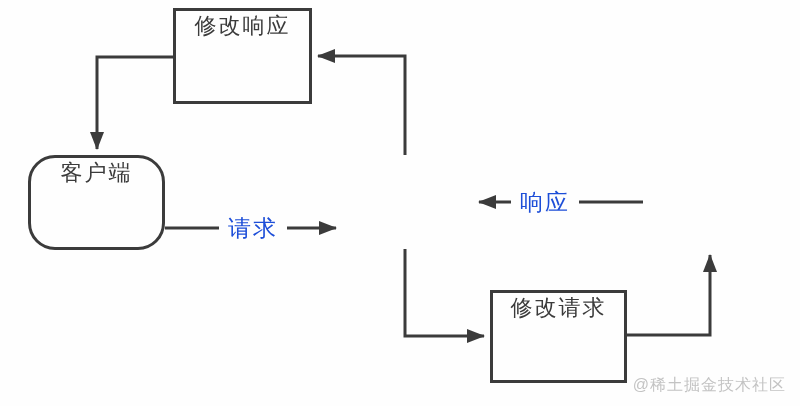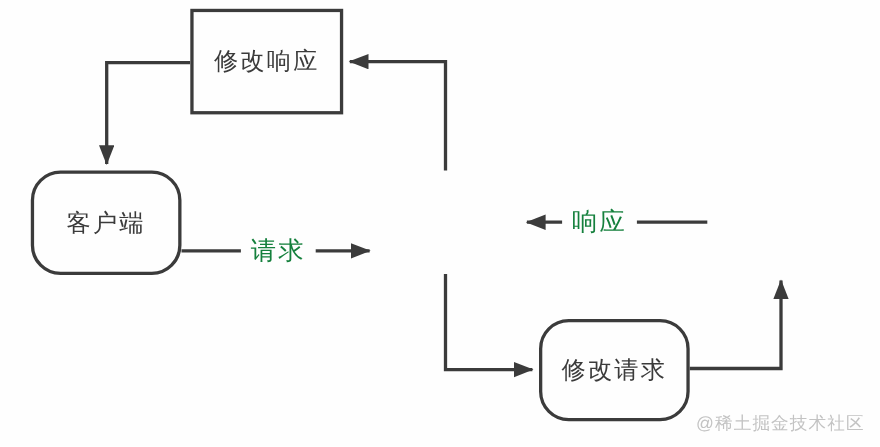--- a/index.html
+++ b/index.html
@@ -13,52 +13,51 @@
     width: 800px;
     height: 406px;
     background: #fefefe;
     overflow: hidden;
   }
   .node {
     position: absolute;
     border: 3px solid #3b3b3b;
     background: #fefefe;
     display: flex;
-    align-items: center;
     justify-content: center;
     box-sizing: border-box;
     color: #3b3b3b;
     font-size: 22px;
     letter-spacing: 2px;
     z-index: 2;
   }
   .node.latin { letter-spacing: 0.5px; }
   #node-modify-response { left: 173px; top: 8px;   width: 139px; height: 96px; }
   #node-client          { left: 28px;  top: 155px; width: 137px; height: 95px; border-radius: 27px; }
   #node-charles         { left: 338px; top: 155px; width: 135px; height: 94px; }
   #node-server          { left: 643px; top: 156px; width: 136px; height: 93px; }
-  #node-modify-request  { left: 490px; top: 290px; width: 137px; height: 93px; border-radius: 27px; }
+  #node-modify-request  { left: 490px; top: 290px; width: 137px; height: 93px; }
 
   svg.wires {
     position: absolute;
     left: 0; top: 0;
     width: 800px; height: 406px;
     z-index: 1;
   }
   svg.wires line, svg.wires polyline {
     stroke: #3b3b3b;
     stroke-width: 3;
     fill: none;
   }
   .edge-label {
     position: absolute;
     transform: translate(-50%, -50%);
     background: #fefefe;
     padding: 0 9px;
-    color: #15803d;
+    color: #1d4ed8;
     font-size: 23px;
     letter-spacing: 2px;
     z-index: 3;
     white-space: nowrap;
   }
   #label-request  { left: 253px; top: 228px; font-family: Liberation Mono, monospace; }
   #label-response { left: 545px; top: 202px; }
   .watermark {
     position: absolute;
     right: 14px;

